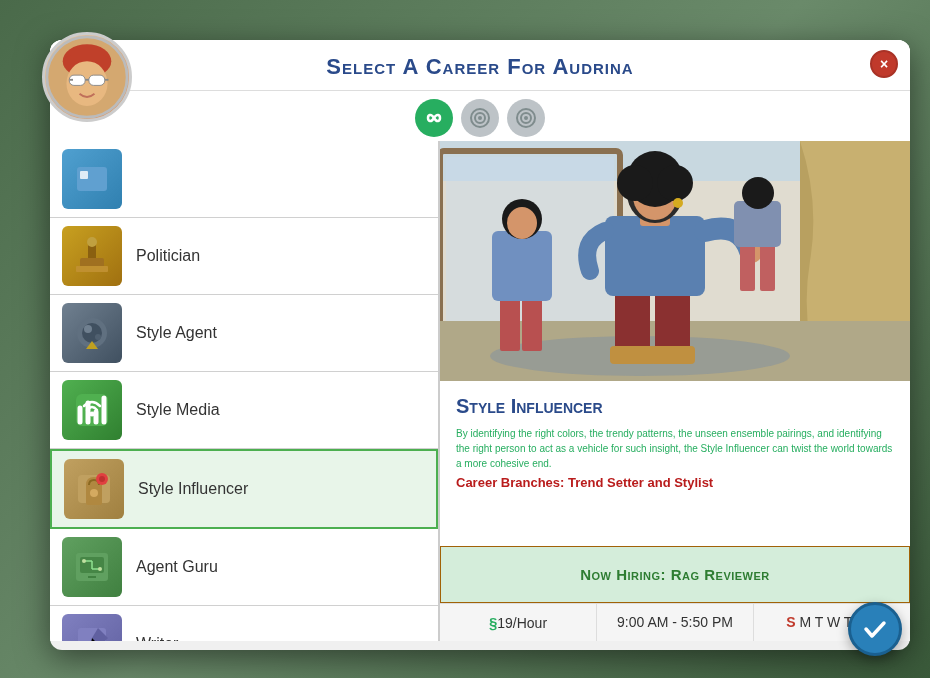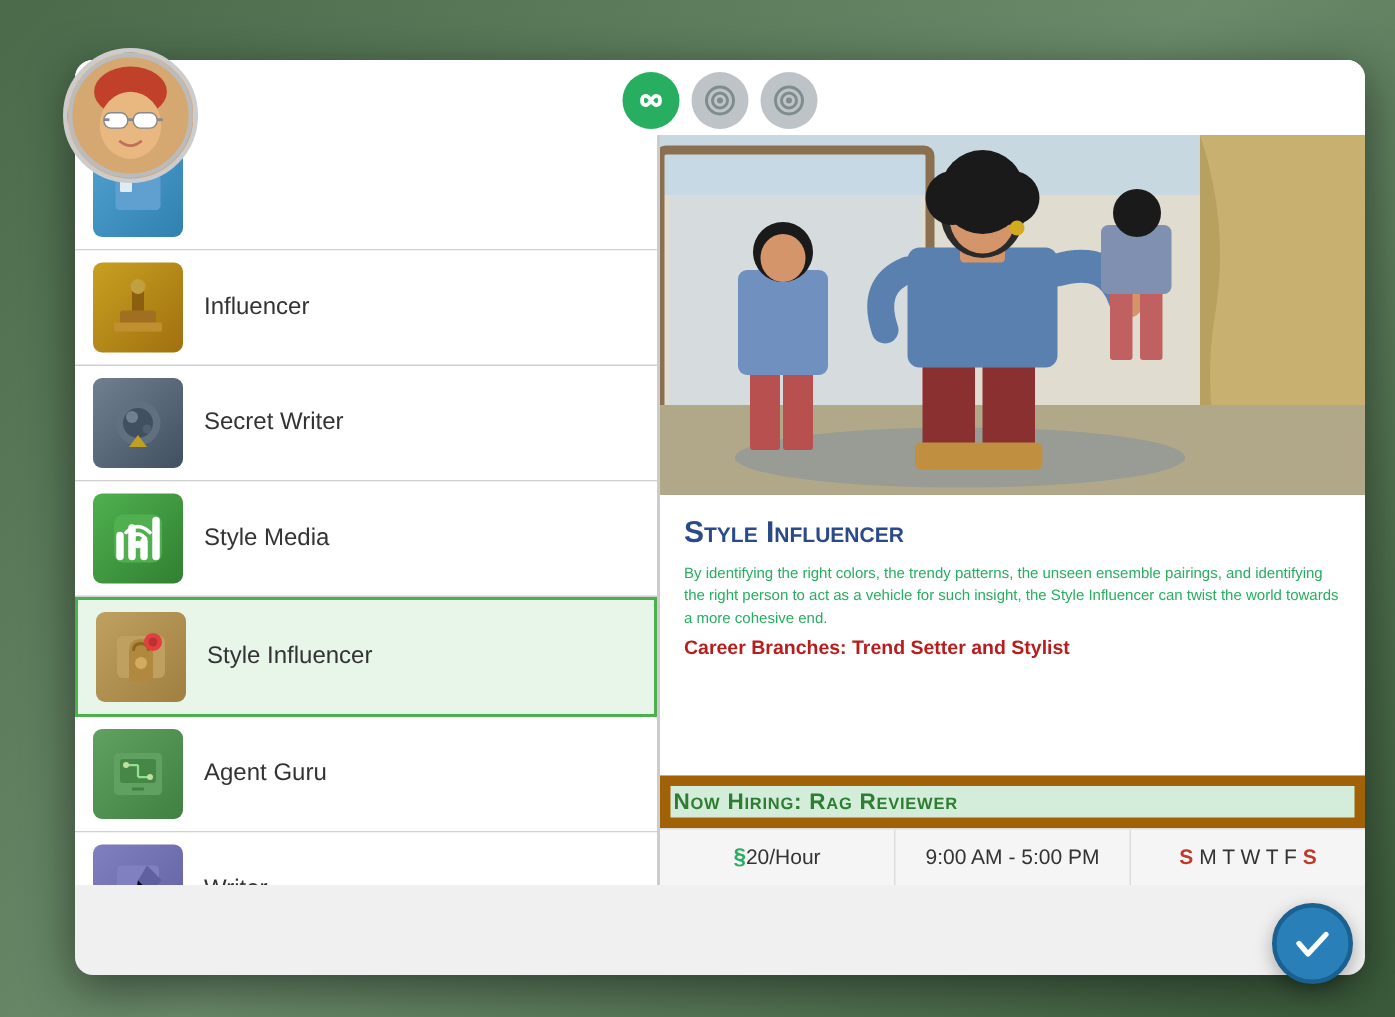--- a/index.html
+++ b/index.html
@@ -217,22 +217,23 @@
     .career-branches {
       font-size: 13px;
       color: #b91c1c;
       font-weight: 600;
       margin-top: 4px;
     }
 
     
     .hiring-banner {
       background: #d4edda;
-      border: 7px solid #a16207;
-      padding: 2px;
+      border: 1px solid #a16207;
+      text-align: center;
+      padding: 19px;
       font-size: 15px;
       font-weight: bold;
       color: #2e7d32;
       font-variant: small-caps;
       letter-spacing: 0.5px;
       margin: 0 0 0 0;
     }
 
     
     .stats-row {
@@ -319,20 +320,24 @@
       <rect x="64" y="47" width="4" height="2" fill="#888"></rect>
 
       <path d="M 37 63 Q 45 70 53 63" stroke="#c0705a" stroke-width="2" fill="none"></path>
     </svg>
   </div>
 </div>
 
 <div class="dialog">
 
   <div class="header-wrapper">
+    <div class="dialog-header">
+      <span class="dialog-title">Select a Career for Audrina</span>
+      <div class="close-btn">×</div>
+    </div>
 
     <div class="icon-row">
       <div class="icon-badge green">
         <svg width="22" height="16" viewBox="0 0 22 16">
           <path d="M5 8 C5 5, 8 3, 11 8 C14 13, 17 11, 17 8 C17 5, 14 3, 11 8 C8 13, 5 11, 5 8Z" fill="none" stroke="white" stroke-width="2.5"></path>
         </svg>
       </div>
       <div class="icon-badge gray">
         <svg width="22" height="22" viewBox="0 0 22 22">
           <circle cx="11" cy="11" r="9" fill="none" stroke="#7f8c8d" stroke-width="2"></circle>
@@ -366,34 +371,34 @@
 
       <div class="career-item">
         <div class="career-icon icon-politician">
           <svg width="44" height="44" viewBox="0 0 44 44">
             <rect x="18" y="6" width="8" height="20" rx="2" fill="#8a6010"></rect>
             <rect x="10" y="24" width="24" height="12" rx="2" fill="#a07020"></rect>
             <rect x="6" y="32" width="32" height="6" rx="1" fill="#c09030"></rect>
             <circle cx="22" cy="8" r="5" fill="#c0a040"></circle>
           </svg>
         </div>
-        <span class="career-name">Influencer</span>
+        <span class="career-name">Politician</span>
       </div>
 
       <div class="career-item">
         <div class="career-icon icon-secret-agent">
           <svg width="44" height="44" viewBox="0 0 44 44">
             <circle cx="22" cy="22" r="15" fill="#607080"></circle>
             <circle cx="22" cy="22" r="10" fill="#405060"></circle>
             <circle cx="18" cy="18" r="4" fill="#708090"></circle>
             <circle cx="28" cy="26" r="3" fill="#506070"></circle>
             <polygon points="22,30 28,38 16,38" fill="#c0a020"></polygon>
           </svg>
         </div>
-        <span class="career-name">Secret Writer</span>
+        <span class="career-name">Style Agent</span>
       </div>
 
       <div class="career-item">
         <div class="career-icon icon-social-media">
           <svg width="44" height="44" viewBox="0 0 44 44">
             <rect x="6" y="6" width="32" height="32" rx="6" fill="#50b050"></rect>
             <path d="M10 34 L10 20 M18 34 L18 15 M26 34 L26 24 M34 34 L34 10" stroke="white" stroke-width="5" stroke-linecap="round"></path>
 
             <path d="M14 18 Q22 10 30 18" stroke="white" stroke-width="2.5" fill="none" stroke-linecap="round"></path>
             <path d="M17 22 Q22 16 27 22" stroke="white" stroke-width="2.5" fill="none" stroke-linecap="round"></path>
@@ -515,23 +520,23 @@
       <div class="career-info">
         <div class="career-info-title">Style Influencer</div>
         <div class="career-info-desc">By identifying the right colors, the trendy patterns, the unseen ensemble pairings, and identifying the right person to act as a vehicle for such insight, the Style Influencer can twist the world towards a more cohesive end.</div>
         <div class="career-branches">Career Branches: Trend Setter and Stylist</div>
       </div>
 
       <div class="hiring-banner">Now Hiring: Rag Reviewer</div>
 
       <div class="stats-row">
         <div class="stat-cell">
-          <span style="color:#27ae60; font-weight:bold; font-size:15px;">§</span><span style="font-size:14px; color:#333;">20/Hour</span>
-        </div>
-        <div class="stat-cell">9:00 AM - 5:00 PM</div>
+          <span style="color:#27ae60; font-weight:bold; font-size:15px;">§</span><span style="font-size:14px; color:#333;">19/Hour</span>
+        </div>
+        <div class="stat-cell">9:00 AM - 5:50 PM</div>
         <div class="stat-cell">
           <span style="color:#c0392b; font-weight:bold;">S </span><span style="color:#333;">M T W T F </span><span style="color:#c0392b; font-weight:bold;">S</span>
         </div>
       </div>
 
     </div>
 
   </div>
 
 </div>

